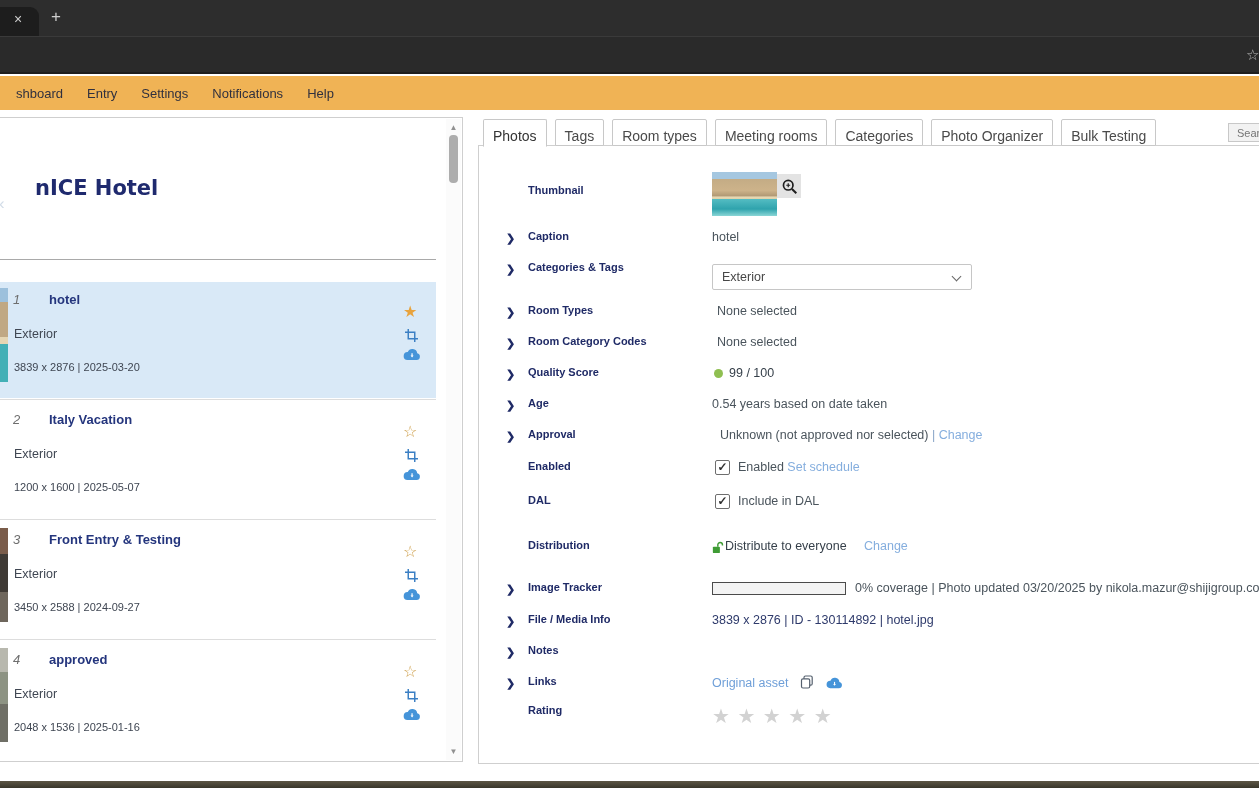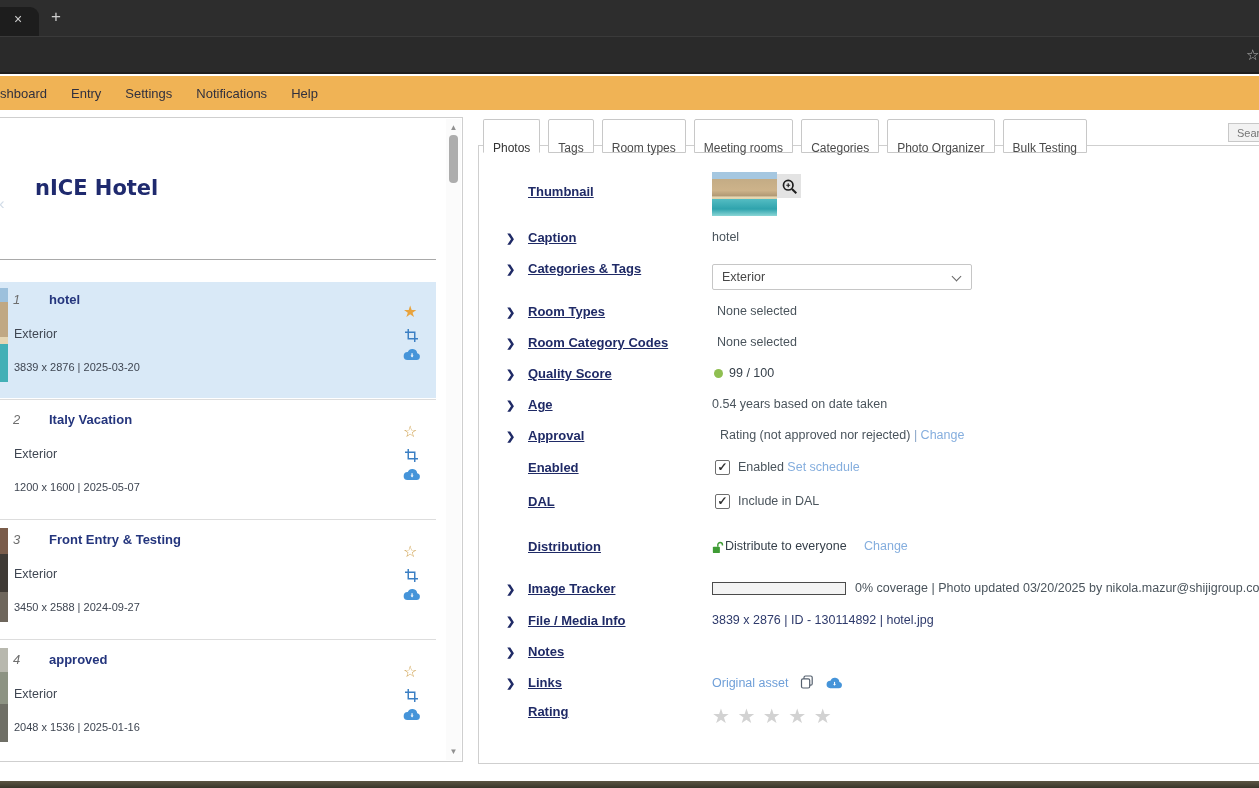--- a/index.html
+++ b/index.html
@@ -11,21 +11,21 @@
   .tabstrip { position:absolute; left:0; top:0; width:1259px; height:36px; background:#2d2d2d; }
   .tab { position:absolute; left:0; top:7px; width:39px; height:29px; background:#1d1d1d;
          border-radius:0 9px 0 0; }
   .tab-close { position:absolute; left:14px; top:5px; color:#cfcfcf; font-size:14px; line-height:14px; cursor:default; }
   .newtab { position:absolute; left:46px; top:8px; color:#cfcfcf; font-size:17px; line-height:17px; width:20px; text-align:center; }
   .urlbar { position:absolute; left:0; top:36px; width:1259px; height:38px; background:#2a2a2a; border-top:1px solid #3a3a3a; border-bottom:2px solid #1e1e1e; }
   .url-text { position:absolute; left:0px; top:11px; color:#c9c9c9; font-size:12.5px; }
   .bookmark { position:absolute; left:1246px; top:9px; color:#b9b9b9; font-size:15px; }
   .navbar { position:absolute; left:0; top:76px; width:1259px; height:34px; background:#f0b355; display:flex; align-items:center; }
   .nav-item { color:#30303e; font-size:13px; margin-right:24px; cursor:default; }
-  .nav-item:first-child { margin-left:0;text-align:center; }
+  .nav-item:first-child { margin-left:16px;text-align:center; }
 
   
   .sidebar { position:absolute; left:-1px; top:117px; width:464px; height:645px; background:#fff;
              border:1px solid #cfcfcf; border-left:none; }
   .collapse-ch { position:absolute; left:0px; top:76px; color:#d3dde8; font-size:17px; }
   .hotel-title { position:absolute; left:36px; top:58px; color:#1f2a6e; font-weight:bold; font-size:21px;
                  font-family:"DejaVu Sans", sans-serif; }
   .side-divider { position:absolute; left:0; top:141px; width:437px; height:1px; background:#a9a9a9; }
   .photo-item { position:absolute; left:0; width:437px; height:116px; background:#fff; }
   .photo-item.selected { background:#d9e9f7; }
@@ -40,30 +40,30 @@
   .pi-crop { position:absolute; left:406px; top:46px; cursor:pointer; }
   .pi-cloud { position:absolute; left:403px; top:65px; cursor:pointer; }
 
   .side-scroll { position:absolute; right:1px; top:1px; width:15px; height:641px; background:#fbfbfb; }
   .sc-up { position:absolute; top:4px; left:0; width:15px; text-align:center; color:#909090; font-size:8px; cursor:pointer; }
   .sc-thumb { position:absolute; top:16px; left:3px; width:9px; height:48px; background:#adadad; border-radius:4px; cursor:pointer; }
   .sc-down { position:absolute; bottom:4px; left:0; width:15px; text-align:center; color:#909090; font-size:8px; cursor:pointer; }
 
   
   .tabs-row { position:absolute; left:483px; top:119px; height:27px; display:flex; z-index:3; }
-  .ptab { height:27px; padding:16px 9px; border:1px solid #c8c8c8; border-radius:2px 2px 0 0; margin-right:8px;
-          background:#fff; color:#4a4a4a; font-size:12px; line-height:25px; cursor:pointer; white-space:nowrap; }
+  .ptab { height:27px; padding:4px 9px; border:1px solid #c8c8c8; border-radius:2px 2px 0 0; margin-right:8px;
+          background:#fff; color:#4a4a4a; font-size:14px; line-height:25px; cursor:pointer; white-space:nowrap; }
   .ptab.active { border-bottom:1px solid #fff; height:28px; color:#333; }
   .search-input { position:absolute; left:1228px; top:123px; width:70px; height:19px; background:#f2f2f2;
           border:1px solid #c8c8c8; font-size:11px; color:#8a8a8a; padding:0 0 0 8px; font-family:"Liberation Sans",sans-serif; }
   .panel { position:absolute; left:478px; top:145px; width:940px; height:619px; background:#fff; border:1px solid #cfcfcf; }
 
   .frow { position:absolute; left:0; width:930px; height:22px; }
   .f-chev { position:absolute; left:27px; top:2px; color:#1f2a66; font-size:11px; font-weight:bold; cursor:pointer; }
-  .f-label { position:absolute; left:49px; top:0; color:#1f2a66; font-size:13px; font-weight:bold;text-decoration:underline; }
+  .f-label { position:absolute; left:49px; top:0; color:#1f2a66; font-size:11px; font-weight:bold; }
   .f-value { position:absolute; left:233px; top:0; color:#4a545c; font-size:12.5px; white-space:nowrap; }
   .lnk { color:#85aede; cursor:pointer; text-decoration:none; }
   .lnk2 { color:#6f9fd8; cursor:pointer; text-decoration:none;text-align:right; }
 
   .thumb-img { position:absolute; left:233px; top:26px; width:65px; height:44px;
     background:linear-gradient(to bottom,#a5c7e0 0%,#a5c7e0 17%,#c4ac85 17%,#cdb38a 42%,#b29a75 54%,#e8d9b5 57%,#ddd0a6 62%,#53bcc2 62%,#2fa3ad 84%,#8ad6d6 100%); }
   .mag-btn { position:absolute; left:298px; top:28px; width:24px; height:24px; background:#e3e3e3; cursor:pointer;
              display:flex; align-items:center; justify-content:center; }
   .sel-box { position:absolute; left:233px; top:118px; width:260px; height:26px; border:1px solid #c6c6c6; border-radius:2px;
              background:#fff; cursor:pointer; }
@@ -250,21 +250,21 @@
     <div class="frow" style="top:251px">
       <span class="f-chev">❯</span>
       <span class="f-label">Age</span>
       <span class="f-value">0.54 years based on date taken</span>
     </div>
 
     <div class="frow" style="top:282px">
       <span class="f-chev">❯</span>
       <span class="f-label">Approval</span>
       <span class="f-value" style="left:241px">
-        <span>Rating (not approved nor rejected)</span>
+        <span>Unknown (not approved nor selected)</span>
         <span style="color:#8aa6c8">|</span>
         <a class="lnk">Change</a>
       </span>
     </div>
 
     <div class="frow" style="top:314px">
       <span class="f-label">Enabled</span>
       <span class="chk" style="left:236px">✓</span>
       <span class="f-value" style="left:259px">
         <span>Enabled</span>

